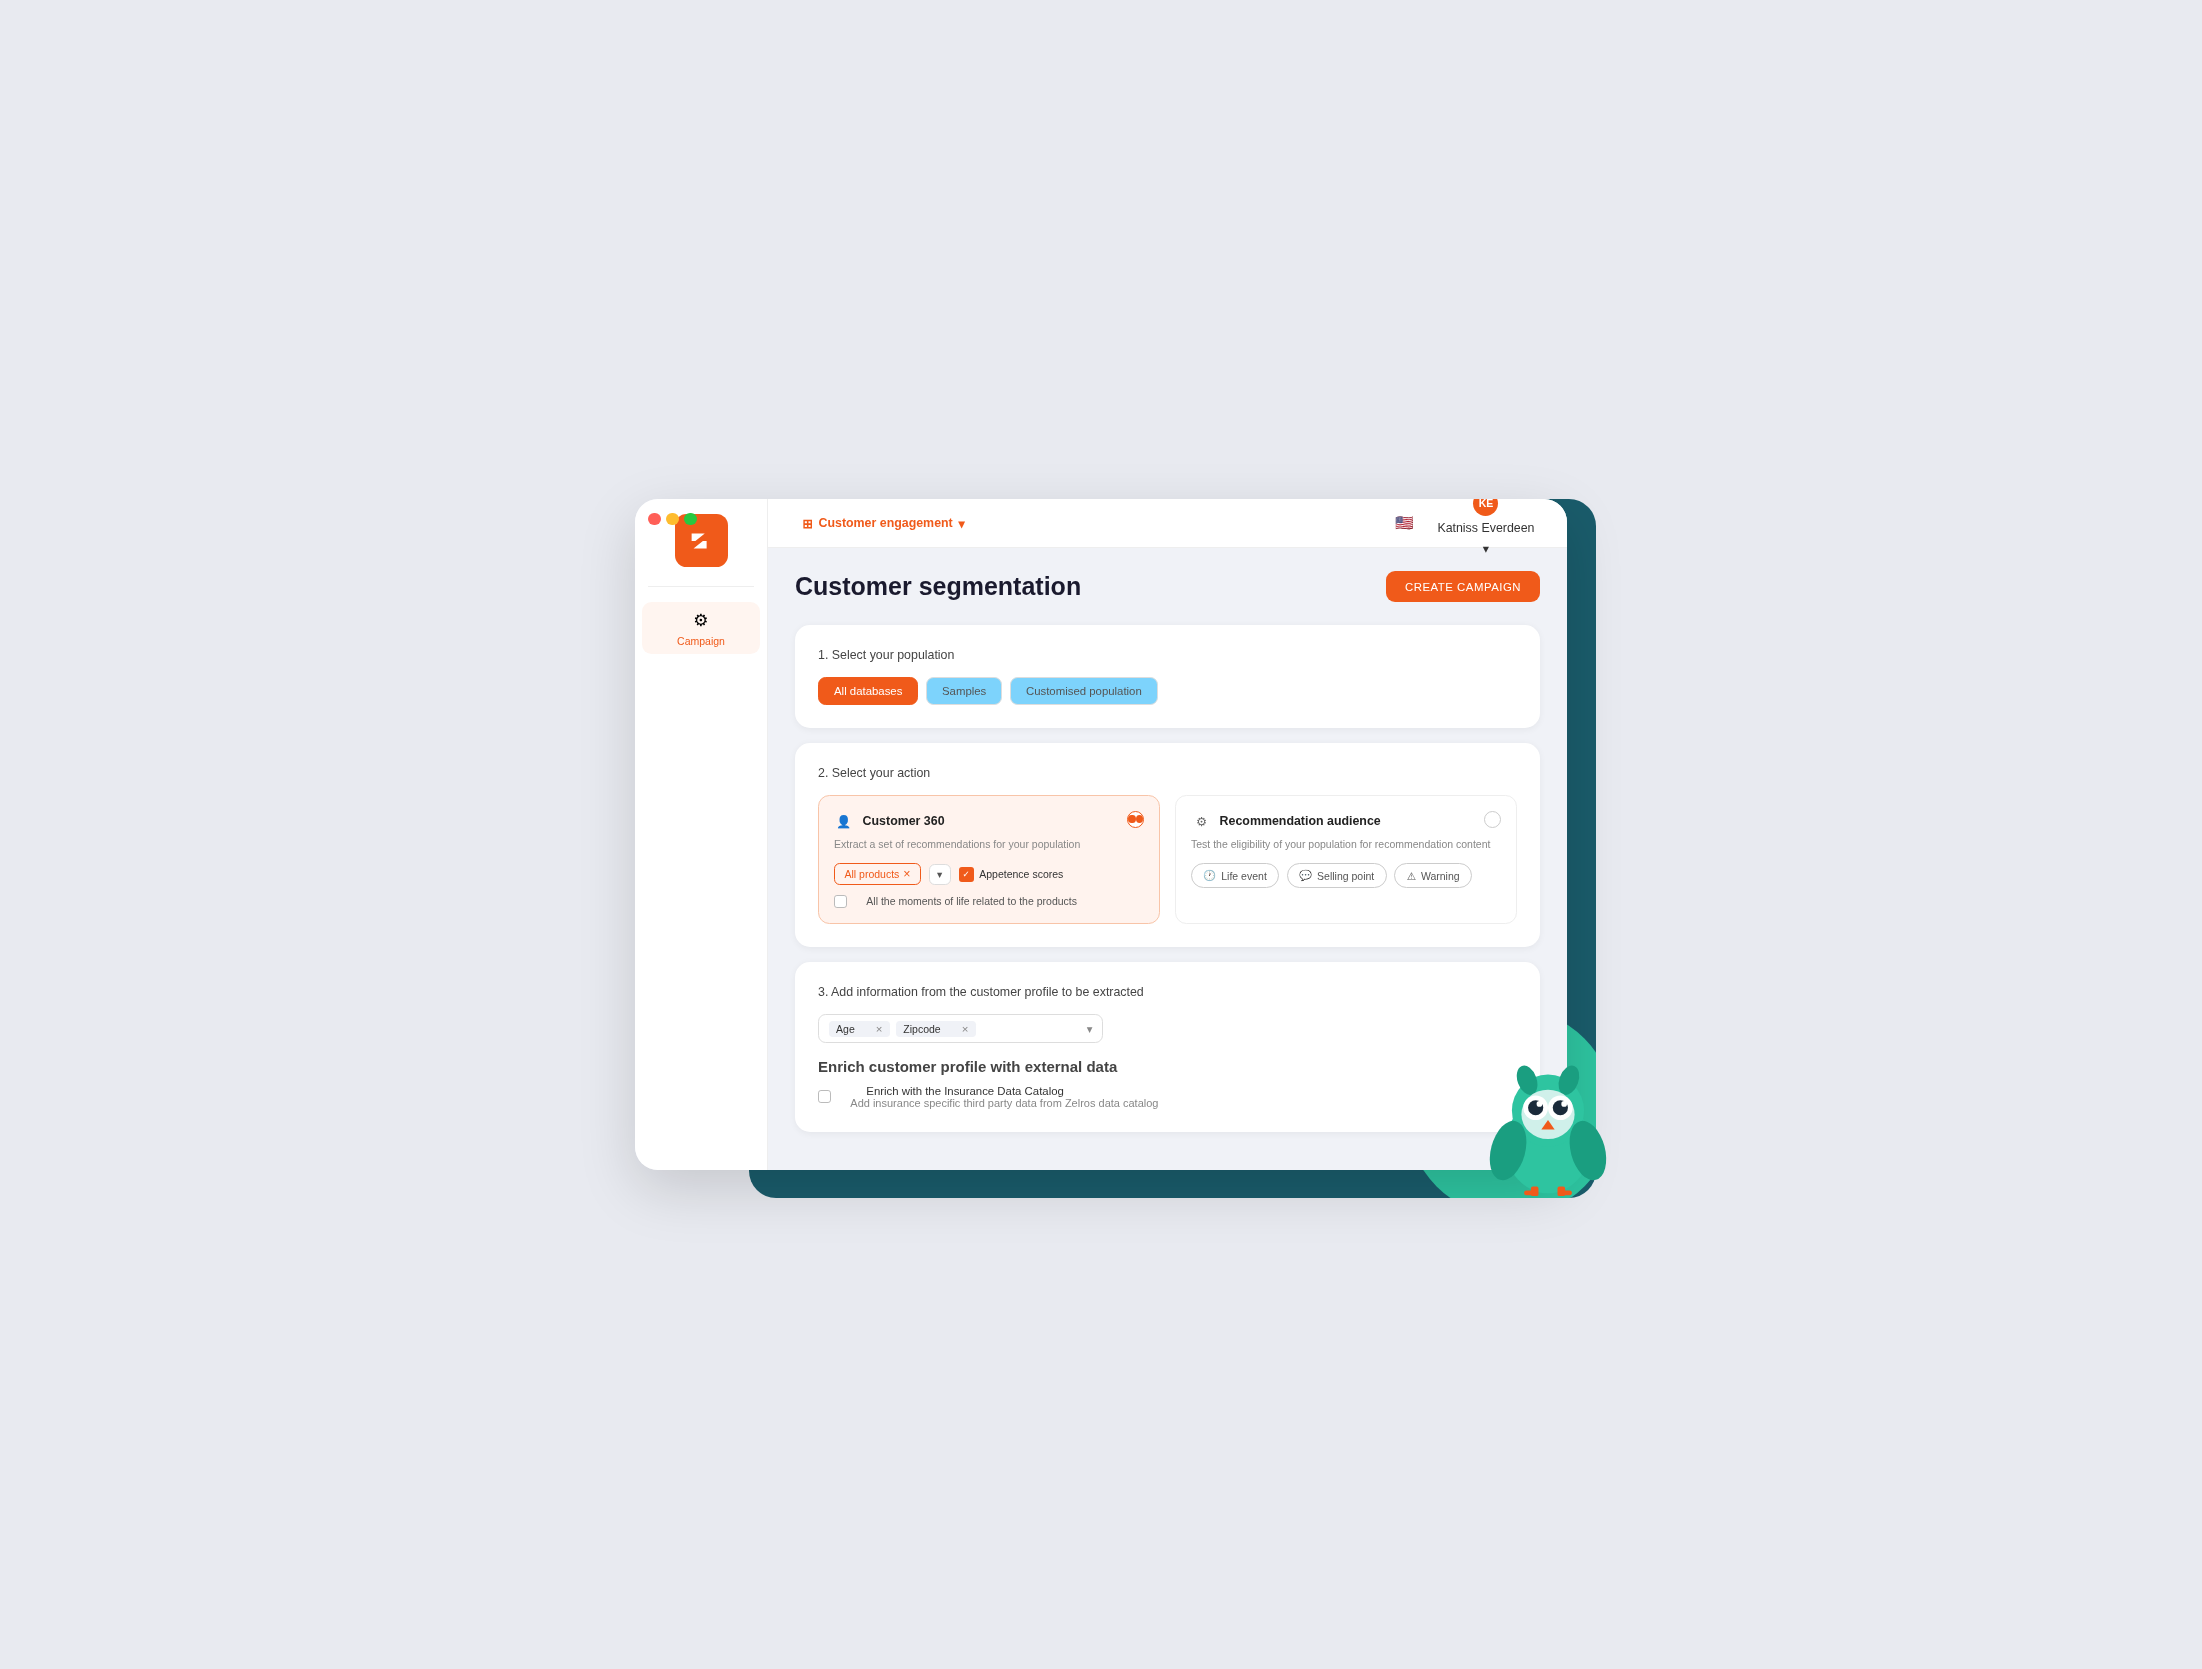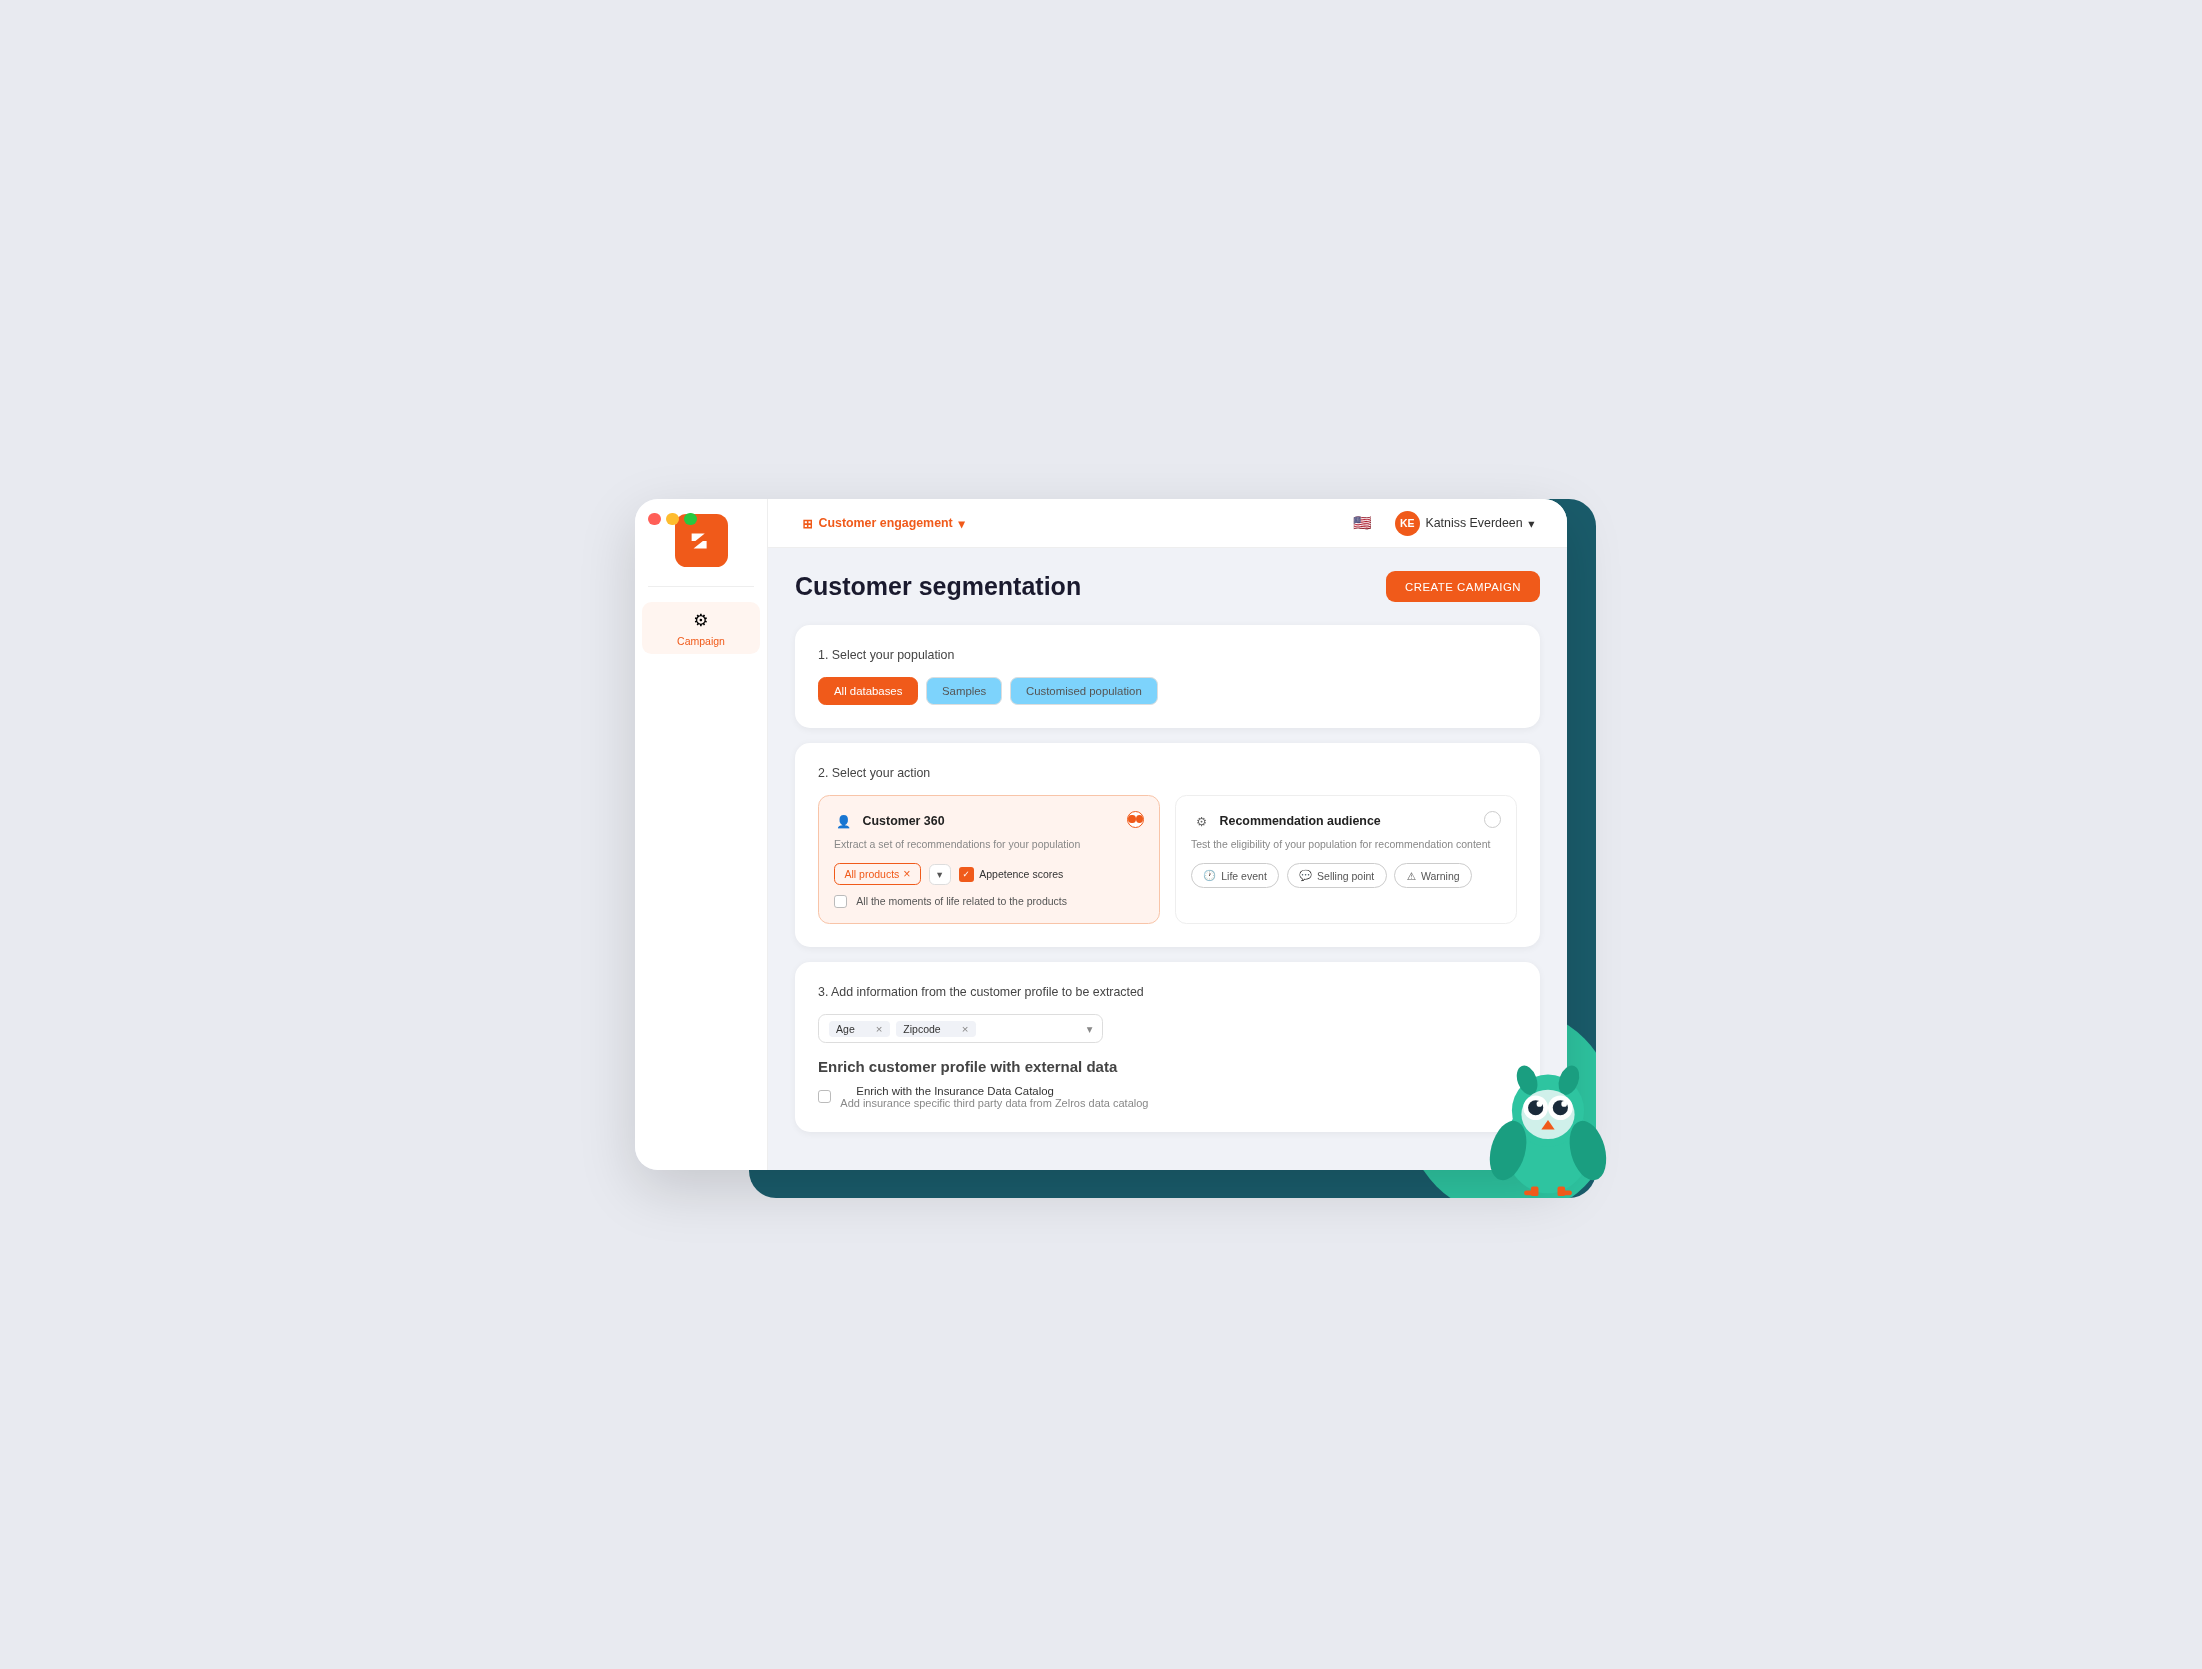--- a/index.html
+++ b/index.html
@@ -172,20 +172,21 @@
       align-items: center;
       gap: 5.7px;
       padding: 3.8px 9.5px;
       border: none;
       background: transparent;
       cursor: pointer;
       font-size: 12.4px;
       font-weight: 500;
       color: #333;
       border-radius: 7.6px;
+      flex-direction: column;
     }
     .user-avatar {
       width: 25px;
       height: 25px;
       border-radius: 50%;
       background: #f05a1a;
       display: flex;
       align-items: center;
       justify-content: center;
       color: white;
@@ -422,21 +423,21 @@
       font-size: 10.5px;
       color: #555;
       cursor: pointer;
       background: white;
     }
 
     
     .checkbox-row {
       display: flex;
       align-items: center;
-      gap: 9px;
+      gap: 19px;
       margin-top: 9.5px;
     }
     .checkbox-box {
       width: 13.3px;
       height: 13.3px;
       border: 1.4px solid #bbb;
       border-radius: 2.9px;
       background: white;
       flex-shrink: 0;
     }

